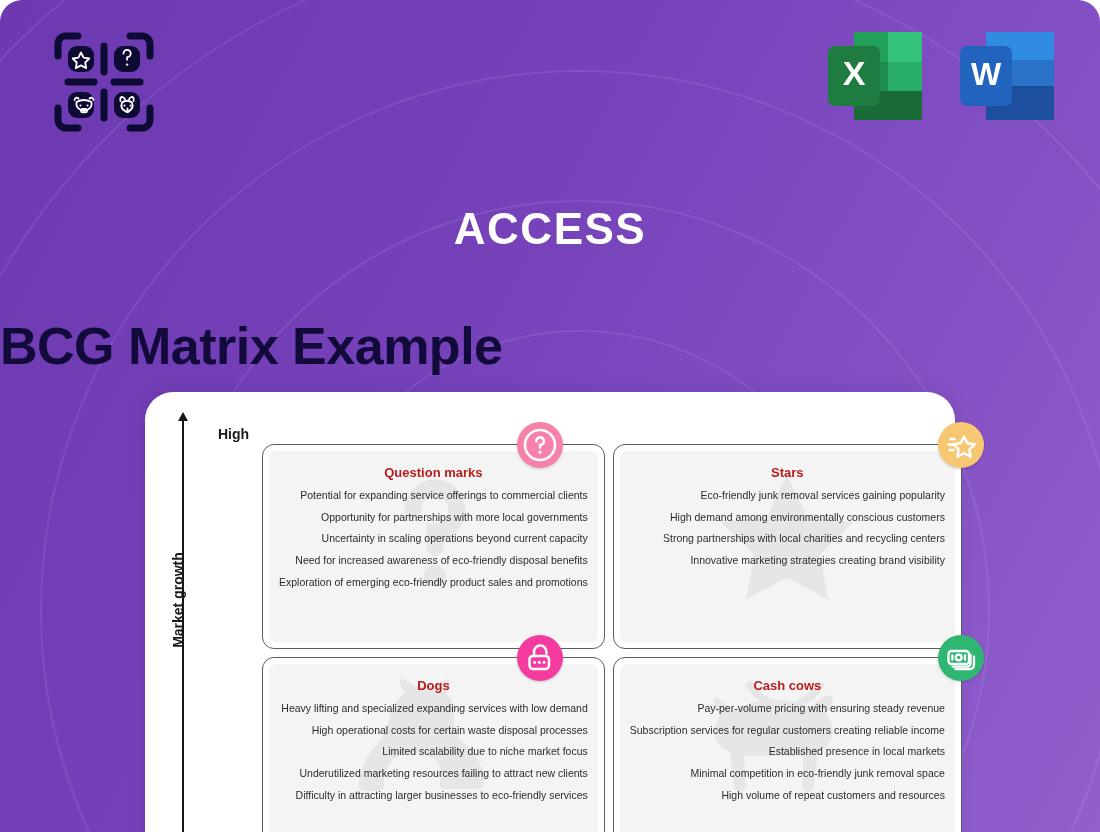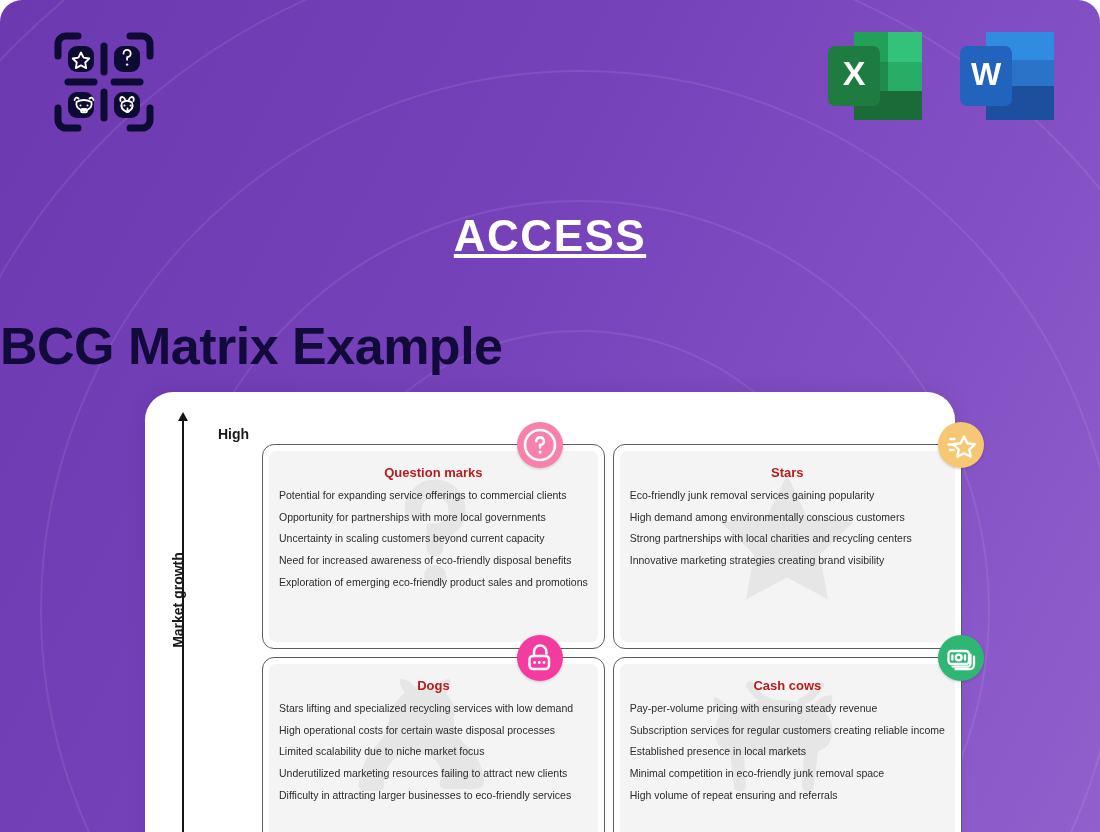--- a/index.html
+++ b/index.html
@@ -33,27 +33,26 @@
 
   
   .office-icons {
     position: absolute; right: 40px; top: 26px;
     display: flex; align-items: center; gap: 28px;
   }
   .office-icon { width: 104px; height: 100px; position: relative; }
 
   
   .kicker {
-    position: absolute; top: 211px; left: 0; width: 100%;
+    position: absolute; top: 204px; left: 0; width: 100%;
     text-align: center;
     color: #ffffff;
     font-size: 44px;
     font-weight: bold;
     letter-spacing: 1.5px;
-    text-decoration: underline;
   }
   .maintitle {
     position: absolute; top: 316px; left: 0; width: 100%;
     color: #120a3a;
     font-size: 52px;
     font-weight: bold;
     letter-spacing: -0.5px;
   }
 
   
@@ -121,21 +120,21 @@
   .quad-title {
     text-align: center;
     font-size: 13px;
     font-weight: bold;
     color: #b91c1c;
     margin-bottom: 9px;
     position: relative; z-index: 2;
   }
   .quad-list { position: relative; z-index: 2; }
   .quad-item {
-    text-align: left;
+    text-align: right;
     font-size: 10.5px;
     color: #2b2b2b;
     line-height: 1.25;
     margin-bottom: 8.5px;
     white-space: nowrap;
   }
   .watermark {
     position: absolute;
     left: 50%; top: 46%;
     transform: translate(-50%, -50%);
@@ -258,21 +257,21 @@
           <div class="watermark">
             <svg viewBox="0 0 120 150" width="120" height="150">
               <path d="M40 46 a22 22 0 1 1 22 22 v16" fill="none" stroke="#111" stroke-width="17" stroke-linecap="round"></path>
               <circle cx="62" cy="112" r="11" fill="#111"></circle>
             </svg>
           </div>
           <div class="quad-title">Question marks</div>
           <div class="quad-list">
             <div class="quad-item">Potential for expanding service offerings to commercial clients</div>
             <div class="quad-item">Opportunity for partnerships with more local governments</div>
-            <div class="quad-item">Uncertainty in scaling customers beyond current capacity</div>
+            <div class="quad-item">Uncertainty in scaling operations beyond current capacity</div>
             <div class="quad-item">Need for increased awareness of eco-friendly disposal benefits</div>
             <div class="quad-item">Exploration of emerging eco-friendly product sales and promotions</div>
           </div>
         </div>
       </div>
 
       <div class="quad">
         <div class="badge badge-st">
           <svg viewBox="0 0 46 46" width="46" height="46">
             <g fill="none" stroke="#ffffff" stroke-width="2.4" stroke-linecap="round" stroke-linejoin="round">
@@ -310,21 +309,21 @@
           </svg>
         </div>
         <div class="quad-inner">
           <div class="watermark">
             <svg viewBox="0 0 160 150" width="160" height="150">
               <path d="M52 16 q-8-12 -4-14 q8 0 14 8 q10-4 20 0 q7-8 14-8 q4 3 -3 14 q10 10 8 26 q-2 14 12 26 q16 14 18 34 q1 10 -8 10 h-30 q-8 0 -6-8 q3-12 -4-20 q-10-10 -26-8 q-16 2 -22 14 q-5 10 -4 18 q1 6 -7 6 h-12 q-8 0 -6-10 q4-22 16-34 q12-12 14-28 q2-16 16-26z" fill="#111"></path>
             </svg>
           </div>
           <div class="quad-title">Dogs</div>
           <div class="quad-list">
-            <div class="quad-item">Stars lifting and specialized recycling services with low demand</div>
+            <div class="quad-item">Heavy lifting and specialized expanding services with low demand</div>
             <div class="quad-item">High operational costs for certain waste disposal processes</div>
             <div class="quad-item">Limited scalability due to niche market focus</div>
             <div class="quad-item">Underutilized marketing resources failing to attract new clients</div>
             <div class="quad-item">Difficulty in attracting larger businesses to eco-friendly services</div>
           </div>
         </div>
       </div>
 
       <div class="quad">
         <div class="badge badge-cc">
@@ -344,20 +343,20 @@
               <path d="M28 30 q-12-14 -16-12 q-2 8 6 18 q-8 12 -4 24 q3 10 14 12 l4 34 q0 6 6 6 q6 0 6-6 l-2-30 h60 l-2 30 q0 6 6 6 q6 0 6-6 l4-34 q12-4 14-16 q2-12 -6-22 q8-10 6-18 q-12-2 -20 12 q-18-8 -40-8 q-20 0 -36 10z" fill="#111"></path>
               <path d="M48 6 q8 12 18 16 M118 6 q-8 12 -18 16" stroke="#111" stroke-width="8" fill="none" stroke-linecap="round"></path>
             </svg>
           </div>
           <div class="quad-title">Cash cows</div>
           <div class="quad-list">
             <div class="quad-item">Pay-per-volume pricing with ensuring steady revenue</div>
             <div class="quad-item">Subscription services for regular customers creating reliable income</div>
             <div class="quad-item">Established presence in local markets</div>
             <div class="quad-item">Minimal competition in eco-friendly junk removal space</div>
-            <div class="quad-item">High volume of repeat ensuring and referrals</div>
+            <div class="quad-item">High volume of repeat customers and resources</div>
           </div>
         </div>
       </div>
 
     </div>
   </div>
 </div>
 
 </body></html>

